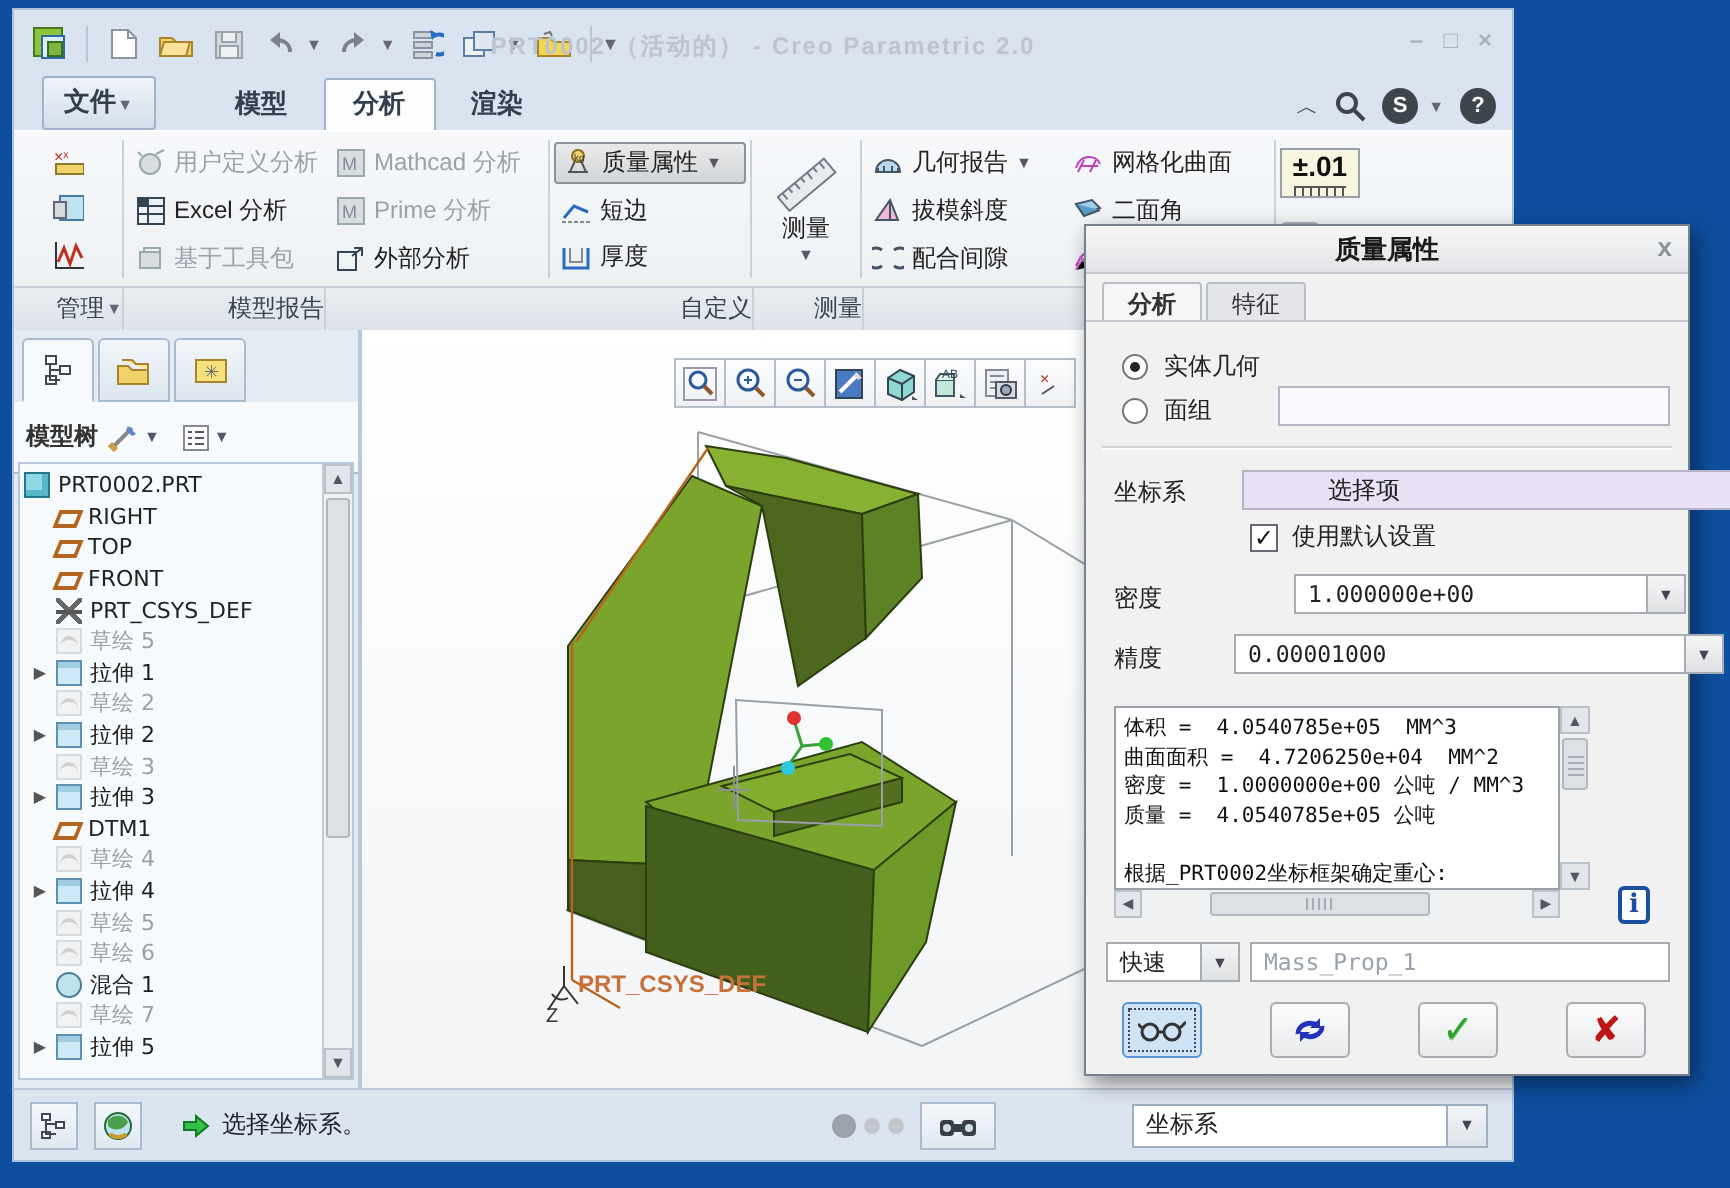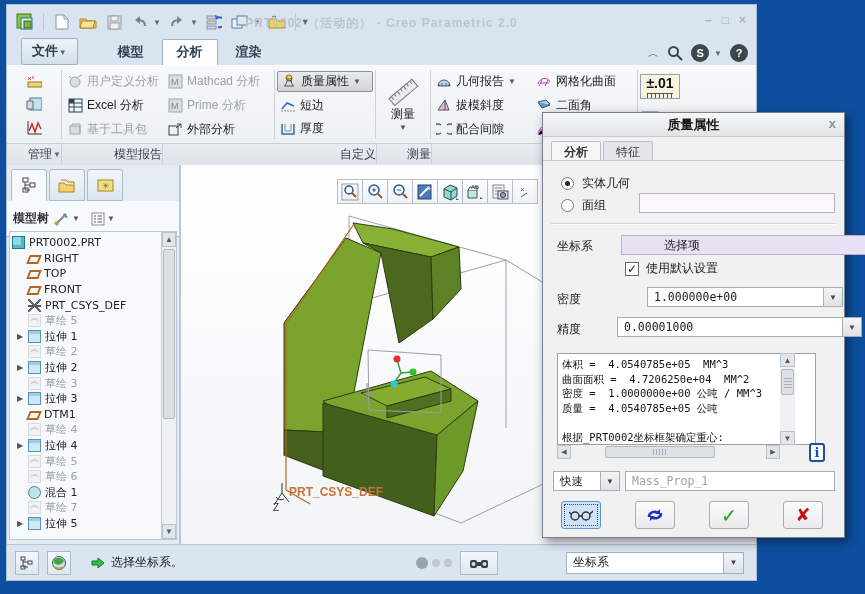--- a/index.html
+++ b/index.html
@@ -110,21 +110,21 @@
 .drow{position:absolute;display:flex;align-items:center}
 .radio{width:13px;height:13px;border-radius:50%;border:1px solid #777;background:#fff;margin-right:8px;position:relative}
 .radio.sel::after{content:"";position:absolute;left:3px;top:3px;width:5px;height:5px;border-radius:50%;background:#222}
 .dinput{background:#faf8fd;border:1px solid #b9b3c9;height:20px;display:flex;align-items:center;padding:0 6px}
 .lav{background:#e9e2f6}
 .dsep{position:absolute;left:8px;right:8px;height:2px;border-top:1px solid #d0d3d7;border-bottom:1px solid #fdfdfd}
 .combo{display:flex}
 .combo .cinput{background:#fff;border:1px solid #a8adb4;height:20px;display:flex;align-items:center;padding:0 6px;font-family:"DejaVu Sans Mono","Liberation Mono",monospace;font-size:11.5px}
 .combo .cbtn{width:19px;height:20px;border:1px solid #a8adb4;border-left:none;background:linear-gradient(#f4f5f6,#dfe1e4);display:flex;align-items:center;justify-content:center;font-size:8px;color:#445}
 .chkbox{width:14px;height:14px;border:1px solid #667;background:#fff;display:flex;align-items:center;justify-content:center;font-size:12px;font-weight:bold;color:#111;margin-right:7px}
-.results{position:absolute;left:14px;top:240px;width:259px;height:92px;background:#fff;border:1px solid #9aa0a8;padding:3px 4px;font-family:"DejaVu Sans Mono","Liberation Mono",monospace;font-size:10.5px;line-height:14.5px;color:#111;overflow:hidden;white-space:pre}
+.results{position:absolute;left:14px;top:240px;width:223px;height:92px;background:#fff;border:1px solid #9aa0a8;padding:3px 4px;font-family:"DejaVu Sans Mono","Liberation Mono",monospace;font-size:10.5px;line-height:14.5px;color:#111;overflow:hidden;white-space:pre}
 .rvscroll{position:absolute;left:237px;top:240px;width:15px;height:92px;background:#eef0f2;display:flex;flex-direction:column}
 .rhscroll{position:absolute;left:14px;top:332px;width:223px;height:14px;background:#eef0f2;display:flex}
 .sbtnh{width:14px;height:14px;background:#e2e6ea;border:1px solid #b9c1c9;font-size:7px;color:#556;display:flex;align-items:center;justify-content:center}
 .shtrack{flex:1;position:relative}
 .shthumb{position:absolute;top:1px;bottom:1px;left:34px;width:110px;background:#dde1e5;border:1px solid #b0b8c0;border-radius:2px;display:flex;align-items:center;justify-content:center}
 .grip{width:14px;height:6px;background:repeating-linear-gradient(90deg,#aab 0 1px,transparent 1px 3px)}
 .gripv{width:8px;height:12px;background:repeating-linear-gradient(0deg,#aab 0 1px,transparent 1px 3px)}
 .infoicon{position:absolute;left:266px;top:330px;width:16px;height:19px;background:#fff;border:2px solid #1b4fa0;color:#1b4fa0;font-family:"DejaVu Serif","Liberation Serif",serif;font-weight:bold;font-size:13px;display:flex;align-items:center;justify-content:center;border-radius:3px}
 .dbtn{width:40px;height:28px;border:1px solid #a8adb4;border-radius:3px;background:linear-gradient(#fcfcfd,#e8eaec);display:flex;align-items:center;justify-content:center}
 .dbtn.active{background:#cfe3f7;border:1px solid #5a96d2;outline:1px dotted #446;outline-offset:-4px}

